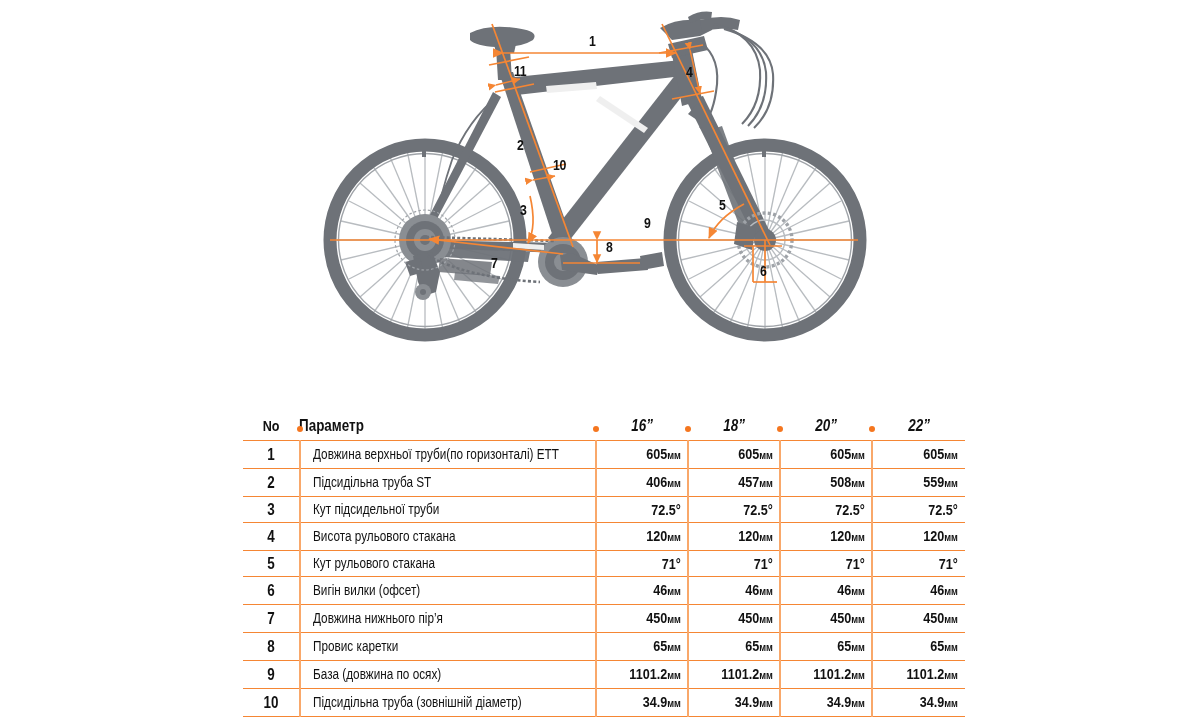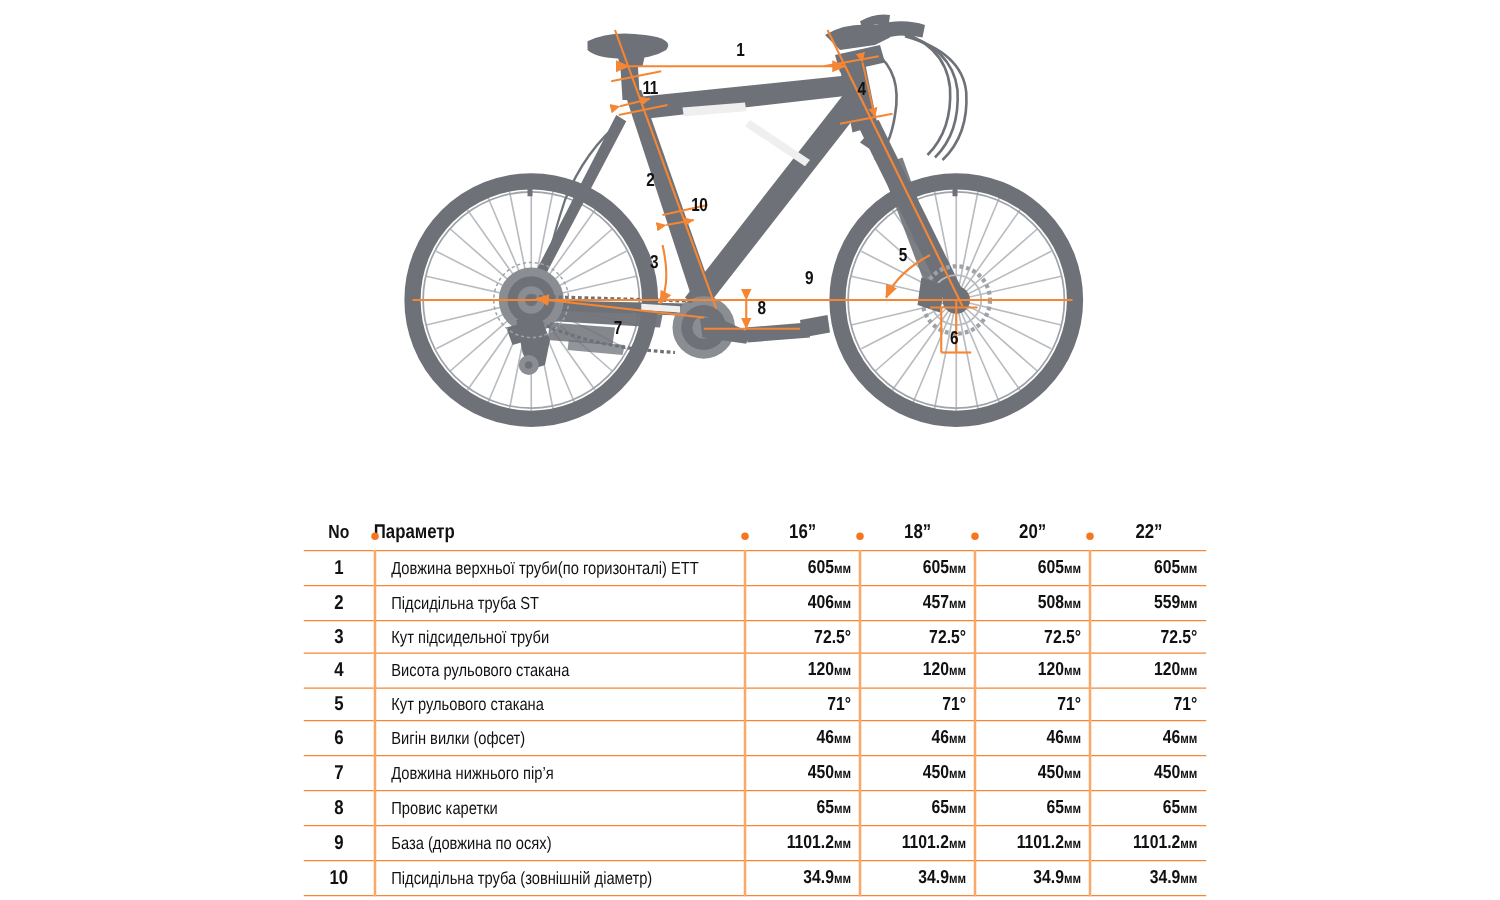--- a/index.html
+++ b/index.html
@@ -46,21 +46,21 @@
     font-weight:bold;font-size:15px;
   }
   table.geo tbody tr:last-child td{border-bottom:1.6px solid #F58634;}
 
   .cell-inner{display:block;transform:scaleX(.84);transform-origin:center center;white-space:nowrap;}
   .cell-inner.lft{transform-origin:left center;}
 
   .th-no .cell-inner{font-weight:bold;font-size:15px;}
   .th-par{text-align:left;}
   .th-par .cell-inner{font-weight:bold;font-size:16px;transform-origin:left center;}
-  .th-sz{text-align:center;}
+  .th-sz{text-align:center;font-style:italic;}
   .th-sz .cell-inner{font-weight:bold;font-size:16px;}
 
   .td-no{text-align:center;}
   .td-no .cell-inner{font-weight:bold;font-size:16px;}
   .td-par{text-align:left;padding-left:14px !important;}
   .td-par .cell-inner{font-size:14px;font-weight:normal;transform-origin:left center;}
   .td-sz{text-align:right;}
   .td-sz .cell-inner{font-size:15px;font-weight:bold;}
   .unit{font-size:11px;font-weight:bold;}
 

